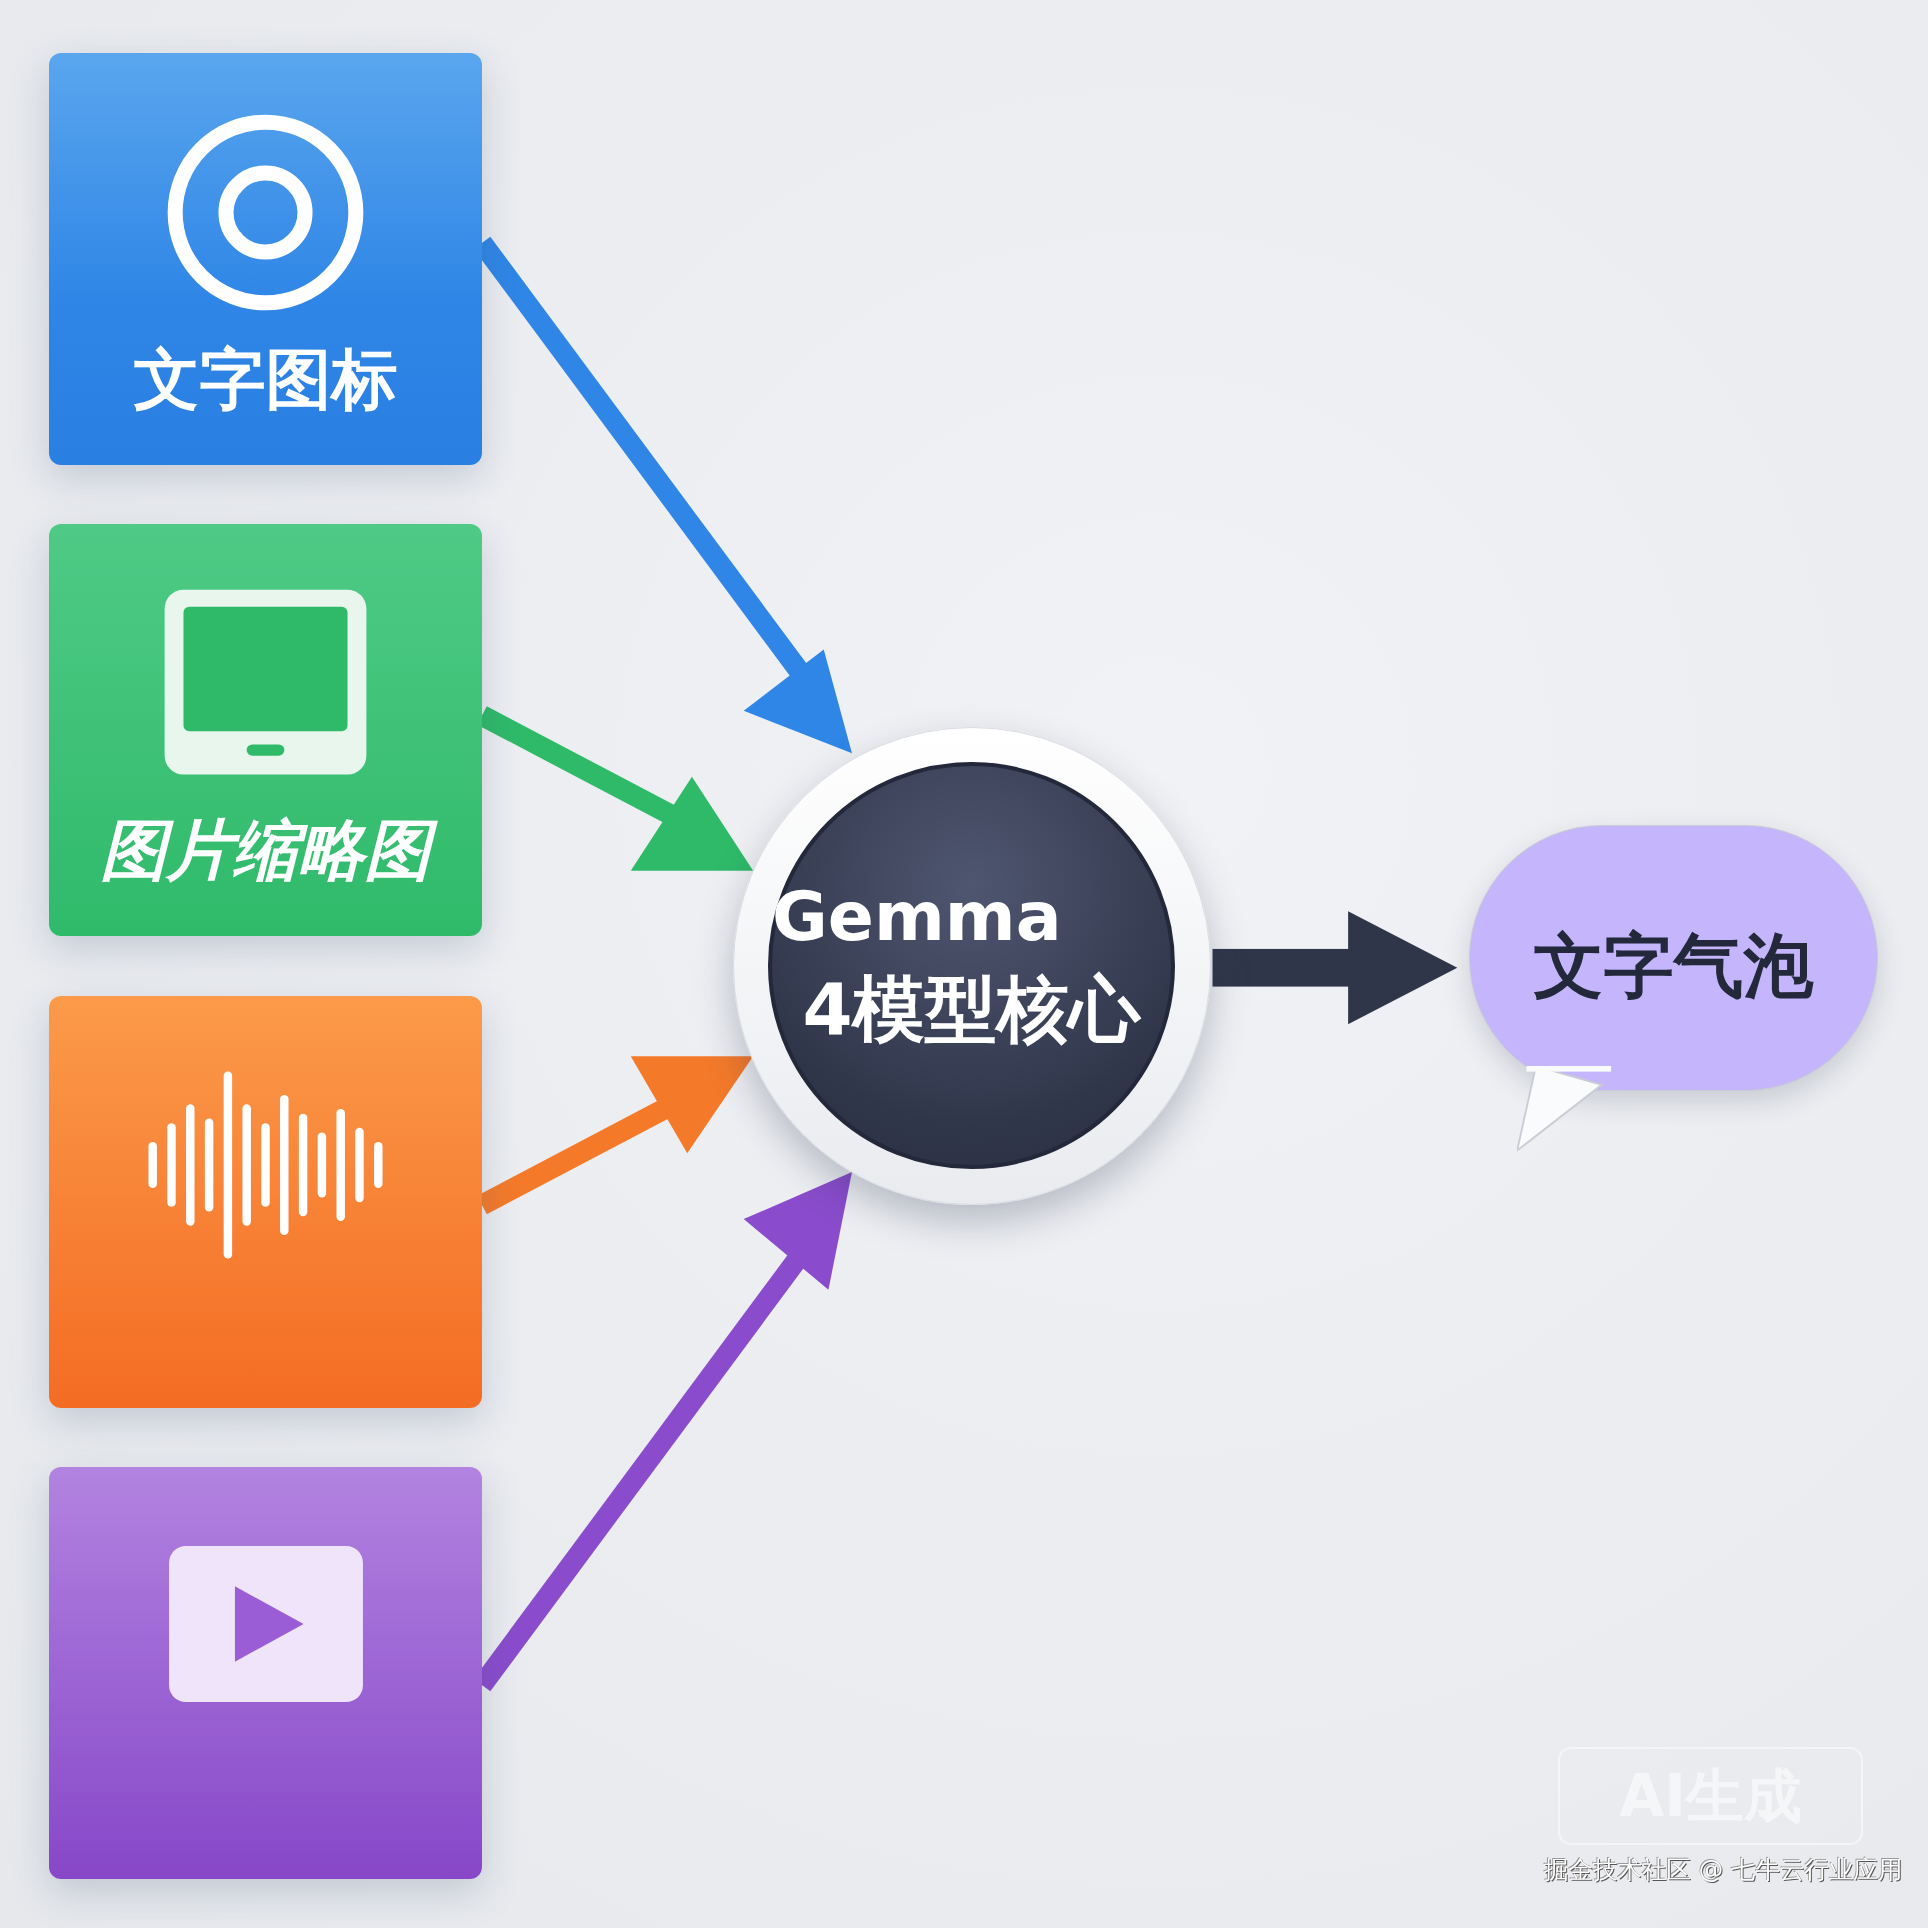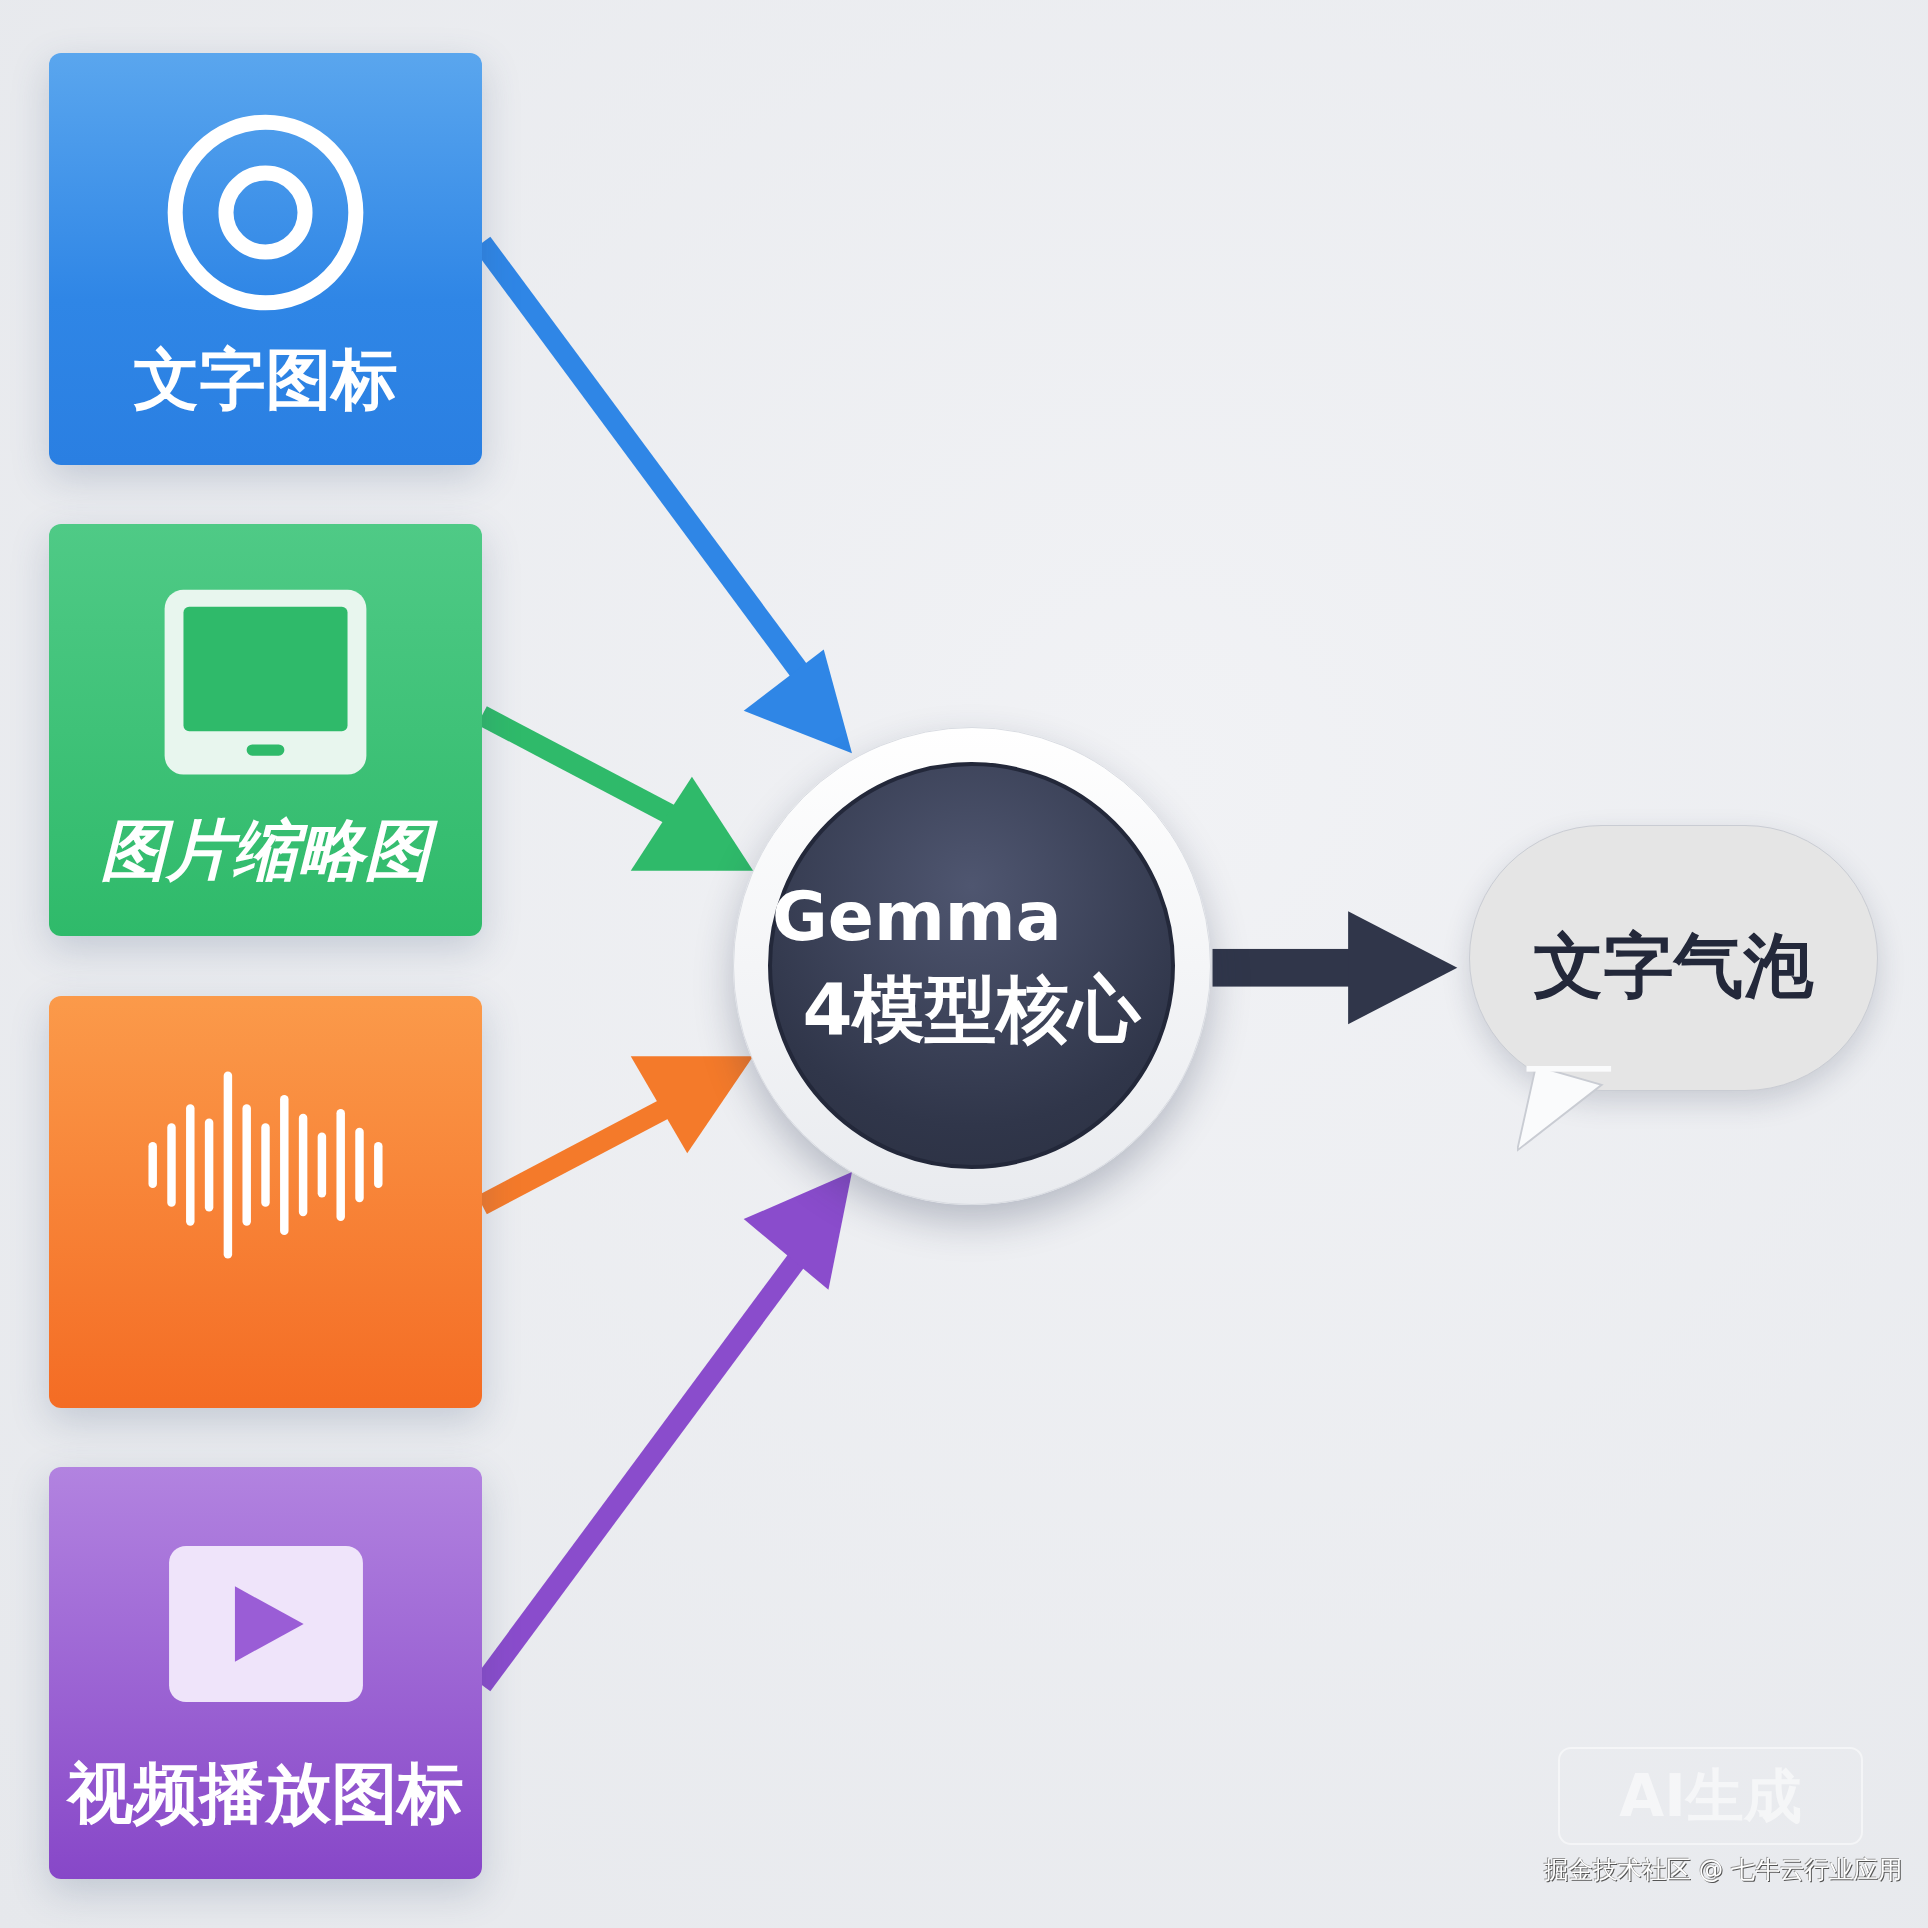--- a/index.html
+++ b/index.html
@@ -16,21 +16,21 @@
   #c4{top:1467px;background:linear-gradient(180deg,#b283e0 0%,#8747c8 100%);}
   .arrows{position:absolute;left:0;top:0;}
   .core-outer{position:absolute;left:733px;top:727px;width:478px;height:478px;border-radius:50%;
     background:linear-gradient(180deg,#ffffff,#e9ebef);box-shadow:0 17px 38px rgba(40,50,80,0.28);border:1.9px solid #d9dce2;box-sizing:border-box;}
   .core-inner{position:absolute;left:34px;top:34px;width:407px;height:407px;border-radius:50%;
     background:radial-gradient(circle at 50% 30%,#4f5670 0%,#30364a 70%,#2a2f40 100%);
     border:4.7px solid #23283a;box-sizing:border-box;}
   .core-l1{position:absolute;left:0;right:0;top:111px;color:#fff;font-size:68px;font-weight:bold;}
   .core-l2{position:absolute;left:0;right:0;top:196px;text-align:center;color:#fff;font-size:72px;font-weight:bold;}
   .bubble{position:absolute;left:1469px;top:825px;width:409px;height:266px;border-radius:133px;
-    background:#e5e5e5;border:1.9px solid #c9ccd3;box-sizing:border-box;box-shadow:0 11.3px 28px rgba(40,50,80,0.18);}
+    background:#c4b5fd;border:1.9px solid #c9ccd3;box-sizing:border-box;box-shadow:0 11.3px 28px rgba(40,50,80,0.18);}
   .bubble-text{position:absolute;left:0;right:0;top:94px;text-align:center;color:#23283a;font-size:70px;font-weight:bold;}
   .watermark-box{position:absolute;left:1558px;top:1747px;width:301px;height:94px;border:2.8px solid rgba(255,255,255,0.5);border-radius:13px;}
   .watermark-box span{display:block;text-align:center;font-size:58px;color:rgba(255,255,255,0.55);line-height:94px;font-weight:bold;}
   .credit{position:absolute;left:1544px;top:1853px;font-size:24.5px;color:#fff;text-shadow:0.9px 0.9px 0 #555,-0.9px -0.9px 0 #999;}
 </style>
 </head>
 <body>
 
 <svg class="arrows" width="1928" height="1928" viewBox="0 0 2048 2048">
   <g>
@@ -90,21 +90,20 @@
       <line x1="250" y1="80" x2="250" y2="120"></line>
     </g>
   </svg>
 </div>
 
 <div class="card" id="c4">
   <svg width="198" height="160" style="left:118px;top:77px;" viewBox="0 0 210 170">
     <rect x="2" y="2" width="206" height="166" rx="18" fill="#efe4fa"></rect>
     <polygon points="72,45 72,125 145,85" fill="#9a5dd6"></polygon>
   </svg>
-  <div class="lbl" style="top:282px;">视频播放图标</div>
 </div>
 
 <div class="core-outer">
   <div class="core-inner">
     <div class="core-l1">Gemma</div>
     <div class="core-l2">4模型核心</div>
   </div>
 </div>
 
 <div class="bubble">

